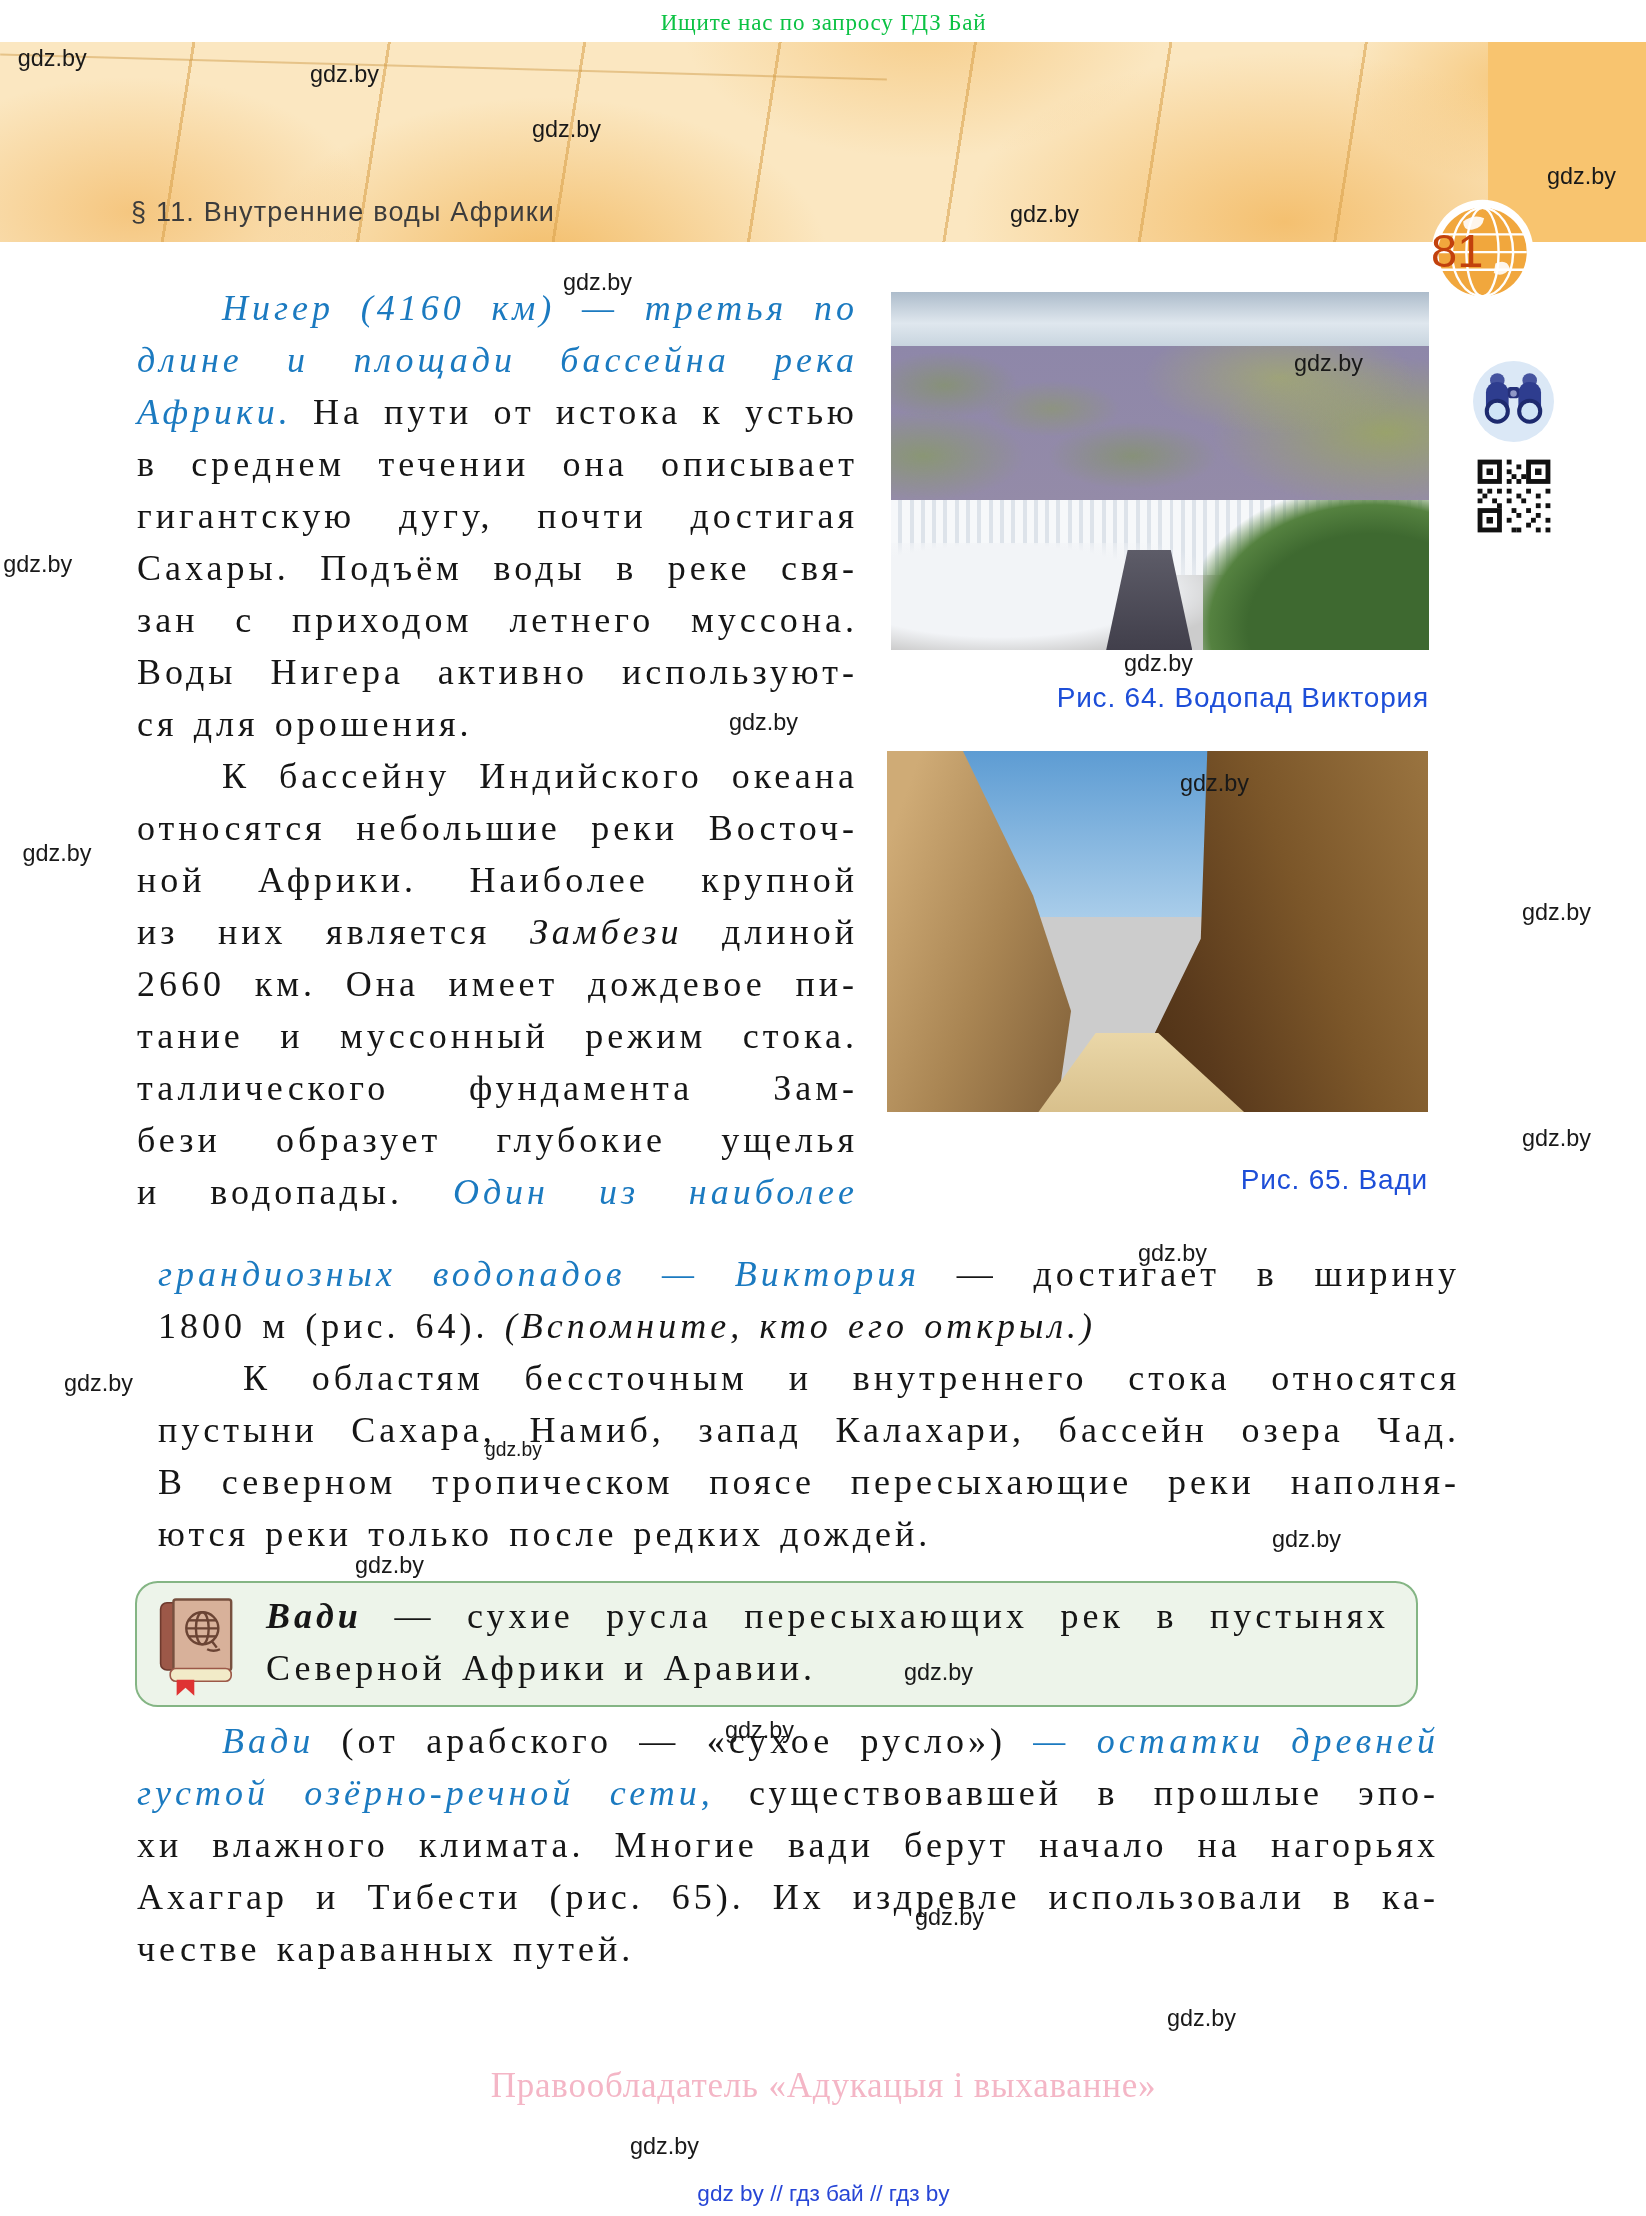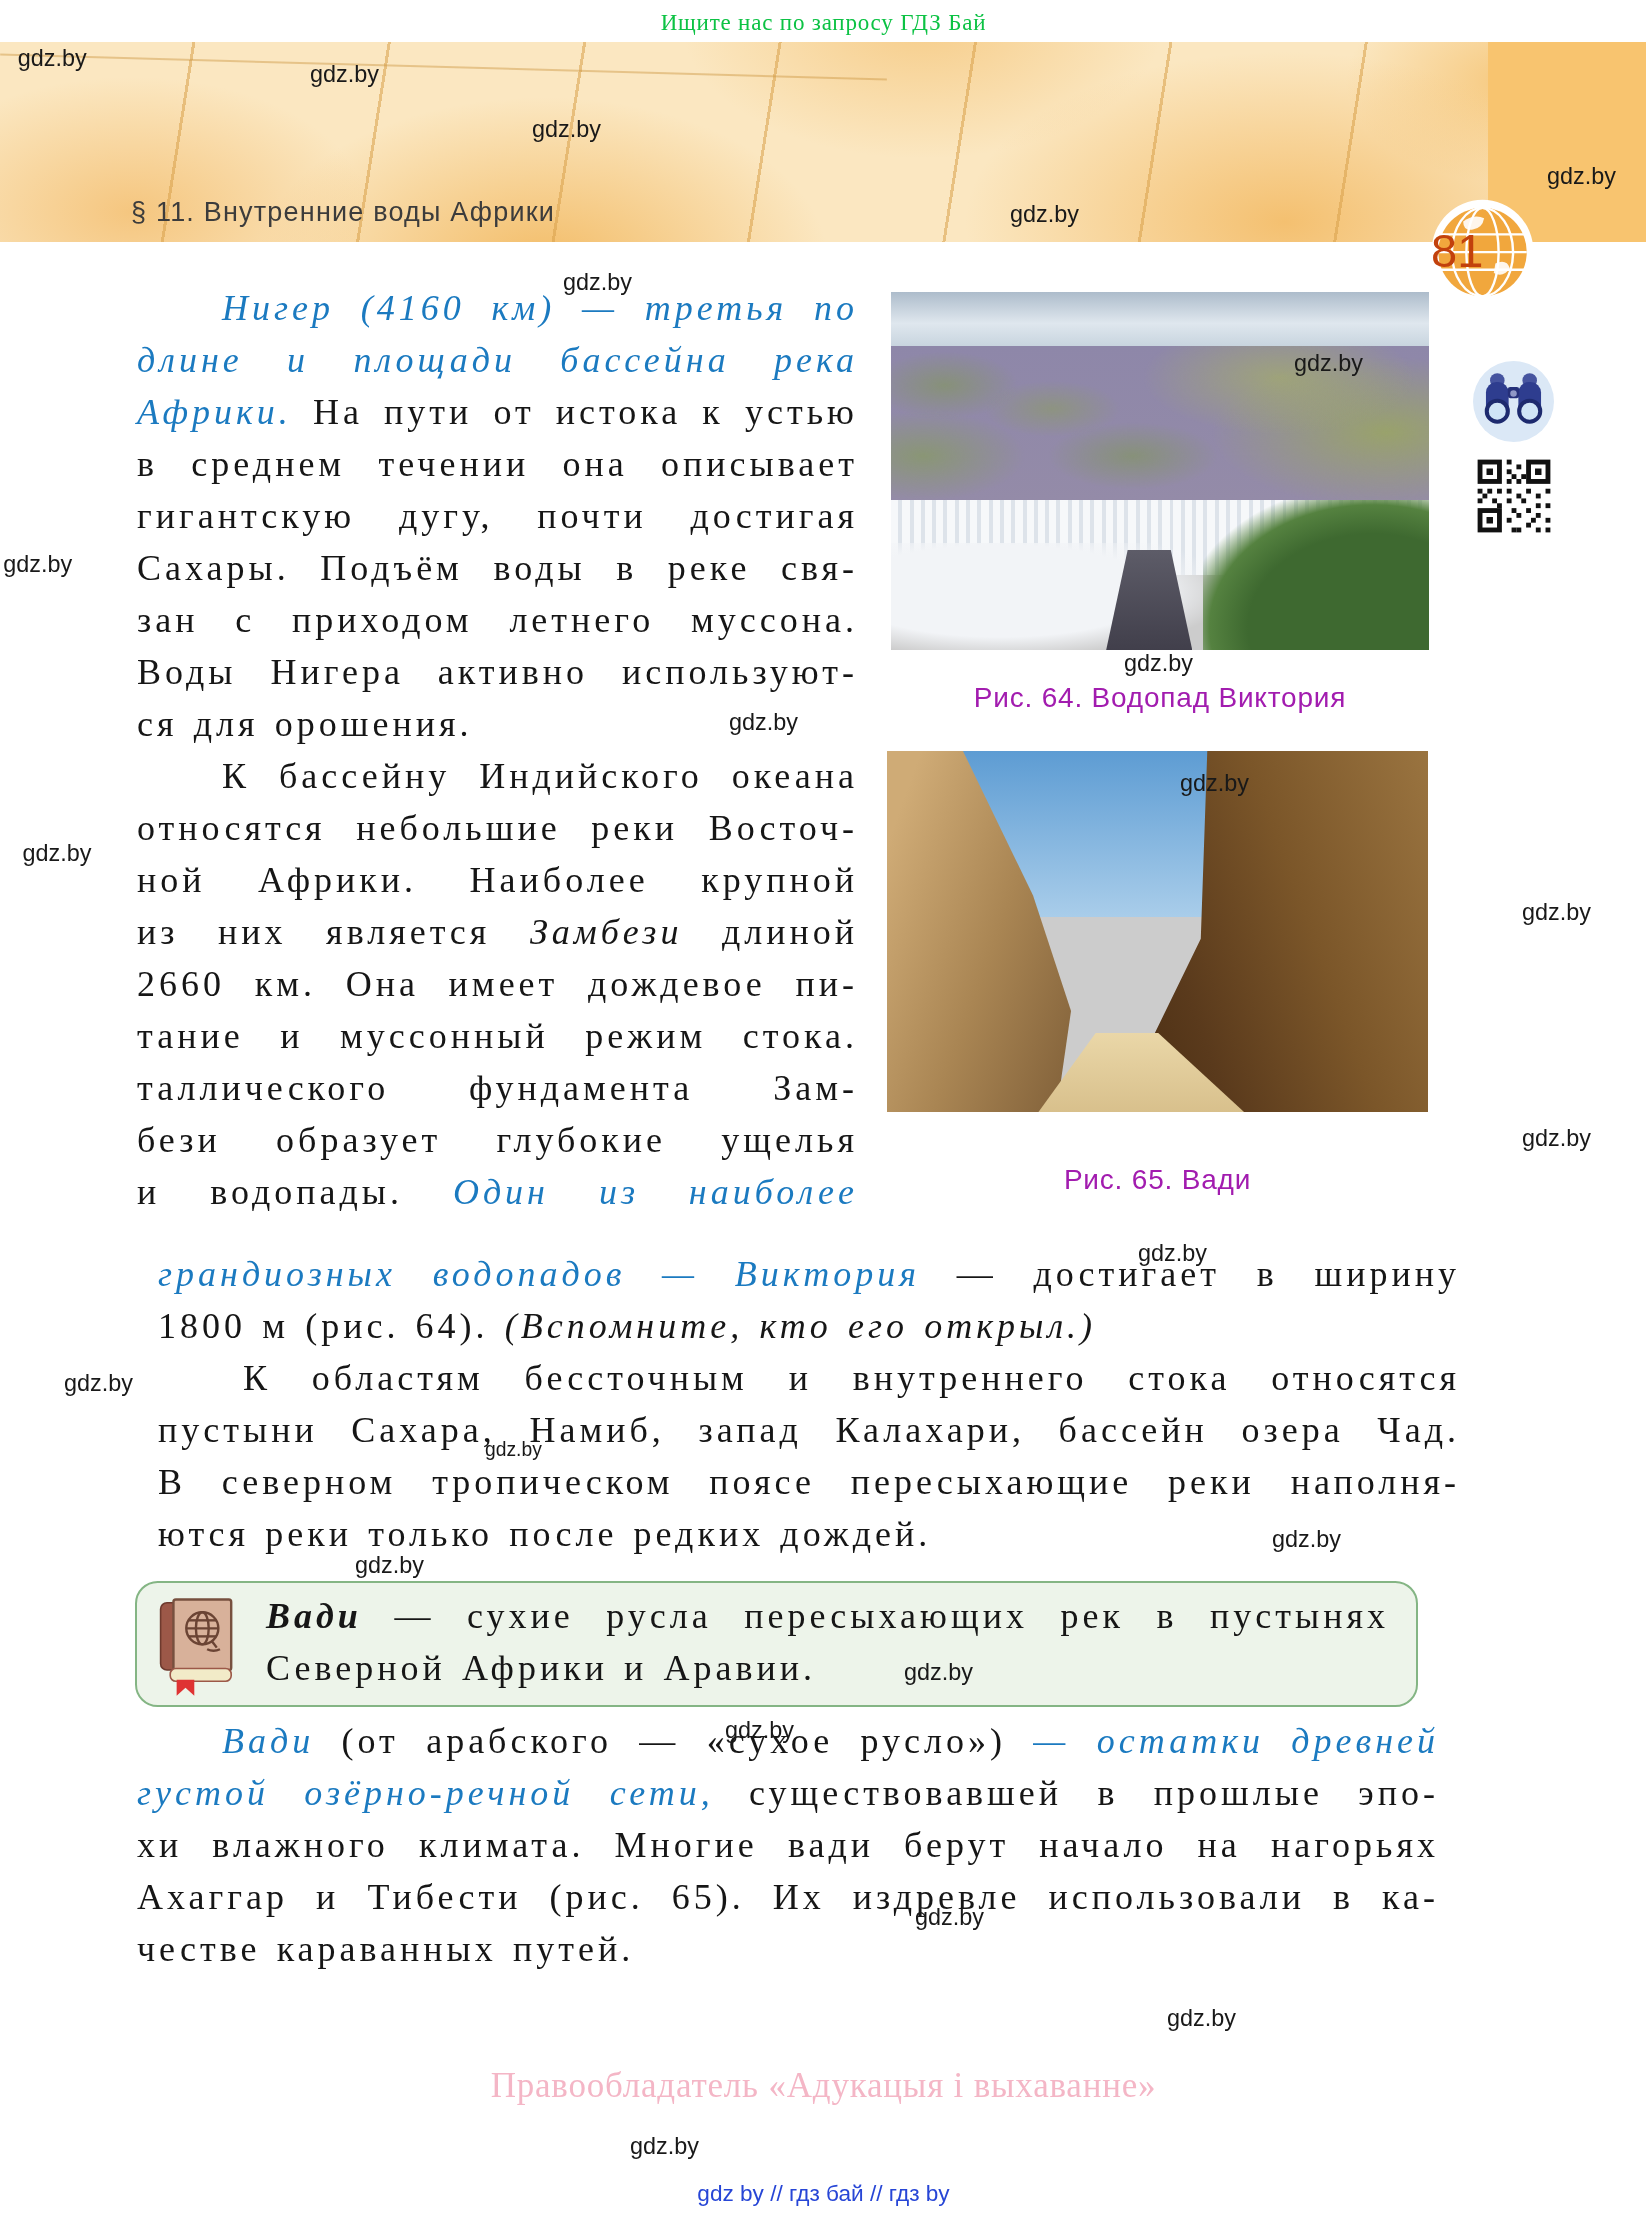--- a/index.html
+++ b/index.html
@@ -56,22 +56,22 @@
   .p2 .sky2{left:5%;top:0;width:62%;height:46%;background:linear-gradient(#5d9cd3,#a9cdea);}
   .p2 .wallL{left:0;top:0;width:54%;height:100%;
       background:linear-gradient(110deg,#cfab76 8%,#a98553 42%,#7c5c36 78%);
       clip-path:polygon(0 0,26% 0,50% 40%,63% 72%,58% 100%,0 100%);}
   .p2 .wallR{right:0;top:0;width:60%;height:100%;
       background:linear-gradient(250deg,#9a7440 0%,#7b5629 40%,#5a3a1c 72%,#452a10 100%);
       clip-path:polygon(32% 0,100% 0,100% 100%,4% 100%,30% 52%);}
   .p2 .floor2{left:28%;bottom:0;width:38%;height:22%;
       background:linear-gradient(#ead7a8,#d8c08c);clip-path:polygon(28% 0,58% 0,100% 100%,0 100%);}
 
-  .caption{position:absolute;text-align:center;font-family:"Liberation Sans",sans-serif;
-    font-size:28px;color:#a21caf;letter-spacing:0.8px;}
+  .caption{position:absolute;text-align:right;font-family:"Liberation Sans",sans-serif;
+    font-size:28px;color:#1d4ed8;letter-spacing:0.8px;}
   .c64{left:891px;top:682px;width:538px;}
   .c65{left:887px;top:1164px;width:541px;}
 
   .binoc{position:absolute;left:1473px;top:361px;}
   .qr{position:absolute;left:1476px;top:458px;}
 
   
   .textcol{position:absolute;font-size:36px;line-height:52px;color:#161616;
     letter-spacing:4px;word-spacing:3.2px;}
   .colA{left:137px;top:282px;width:721px;}

